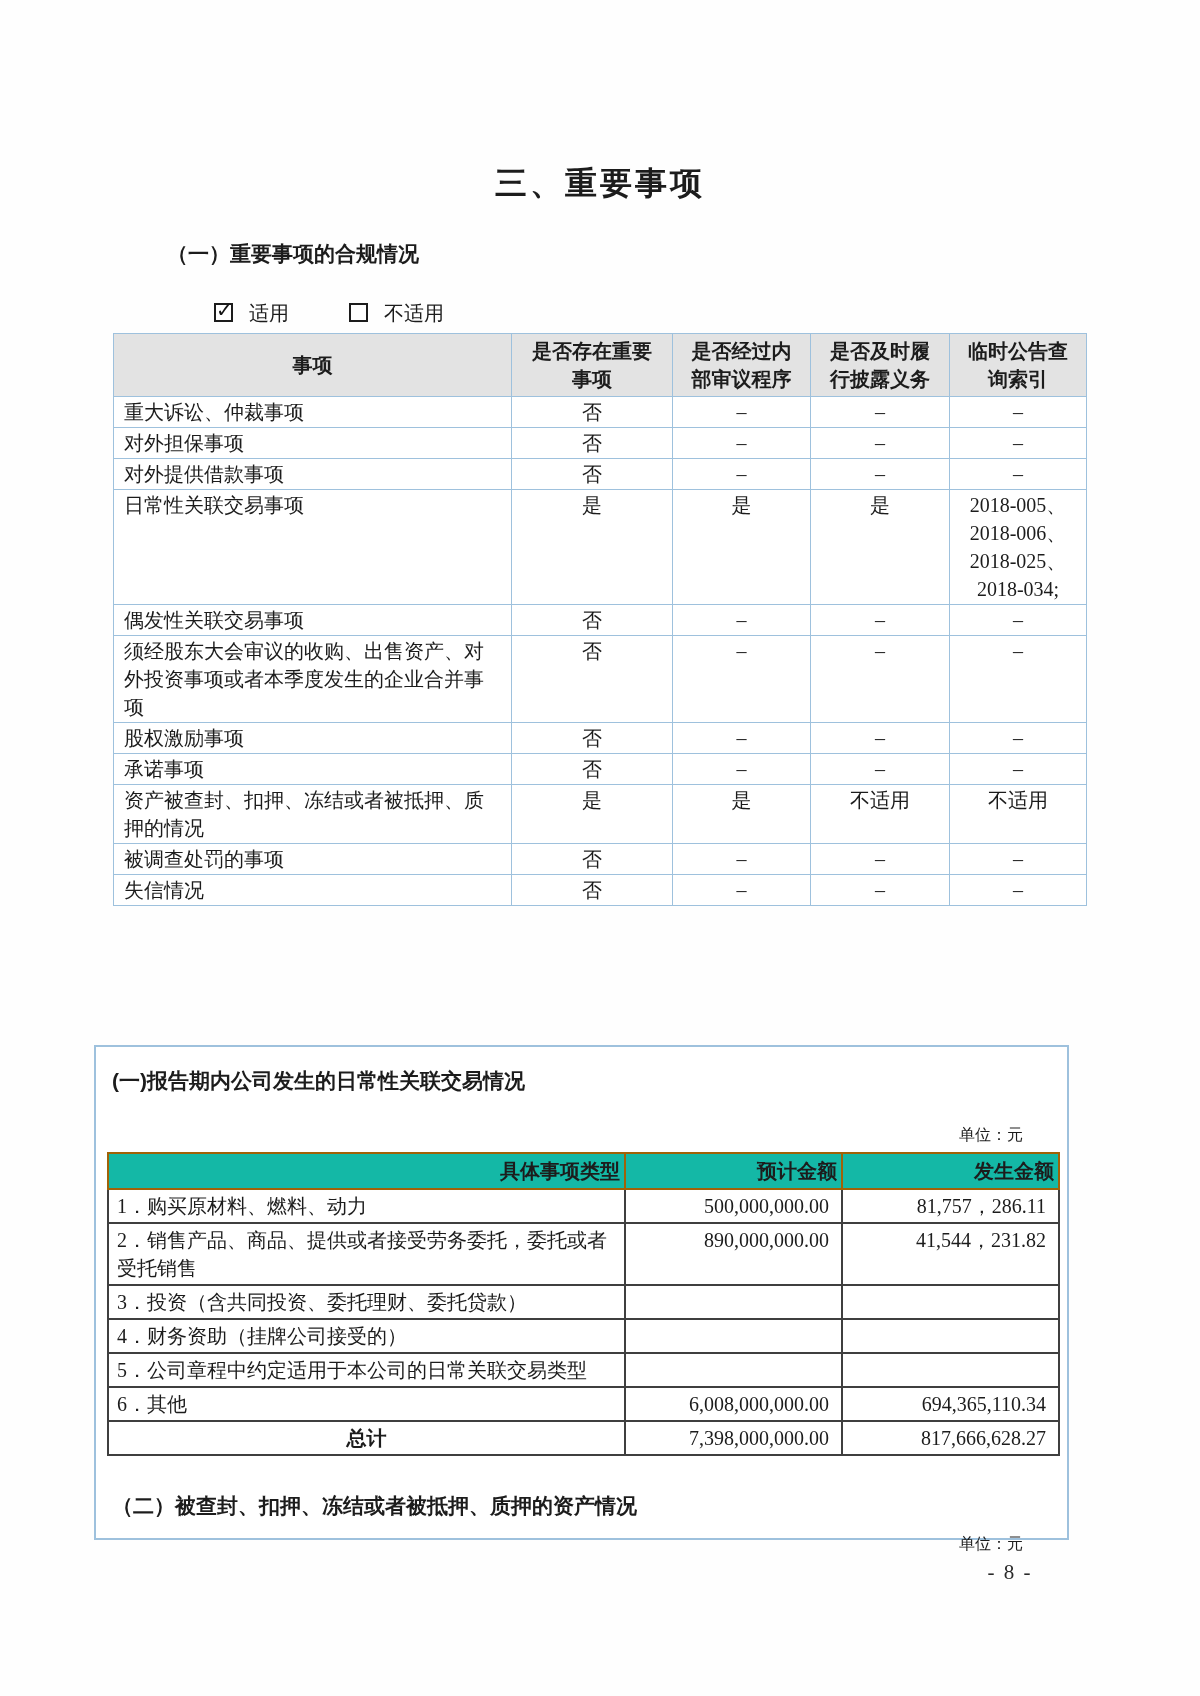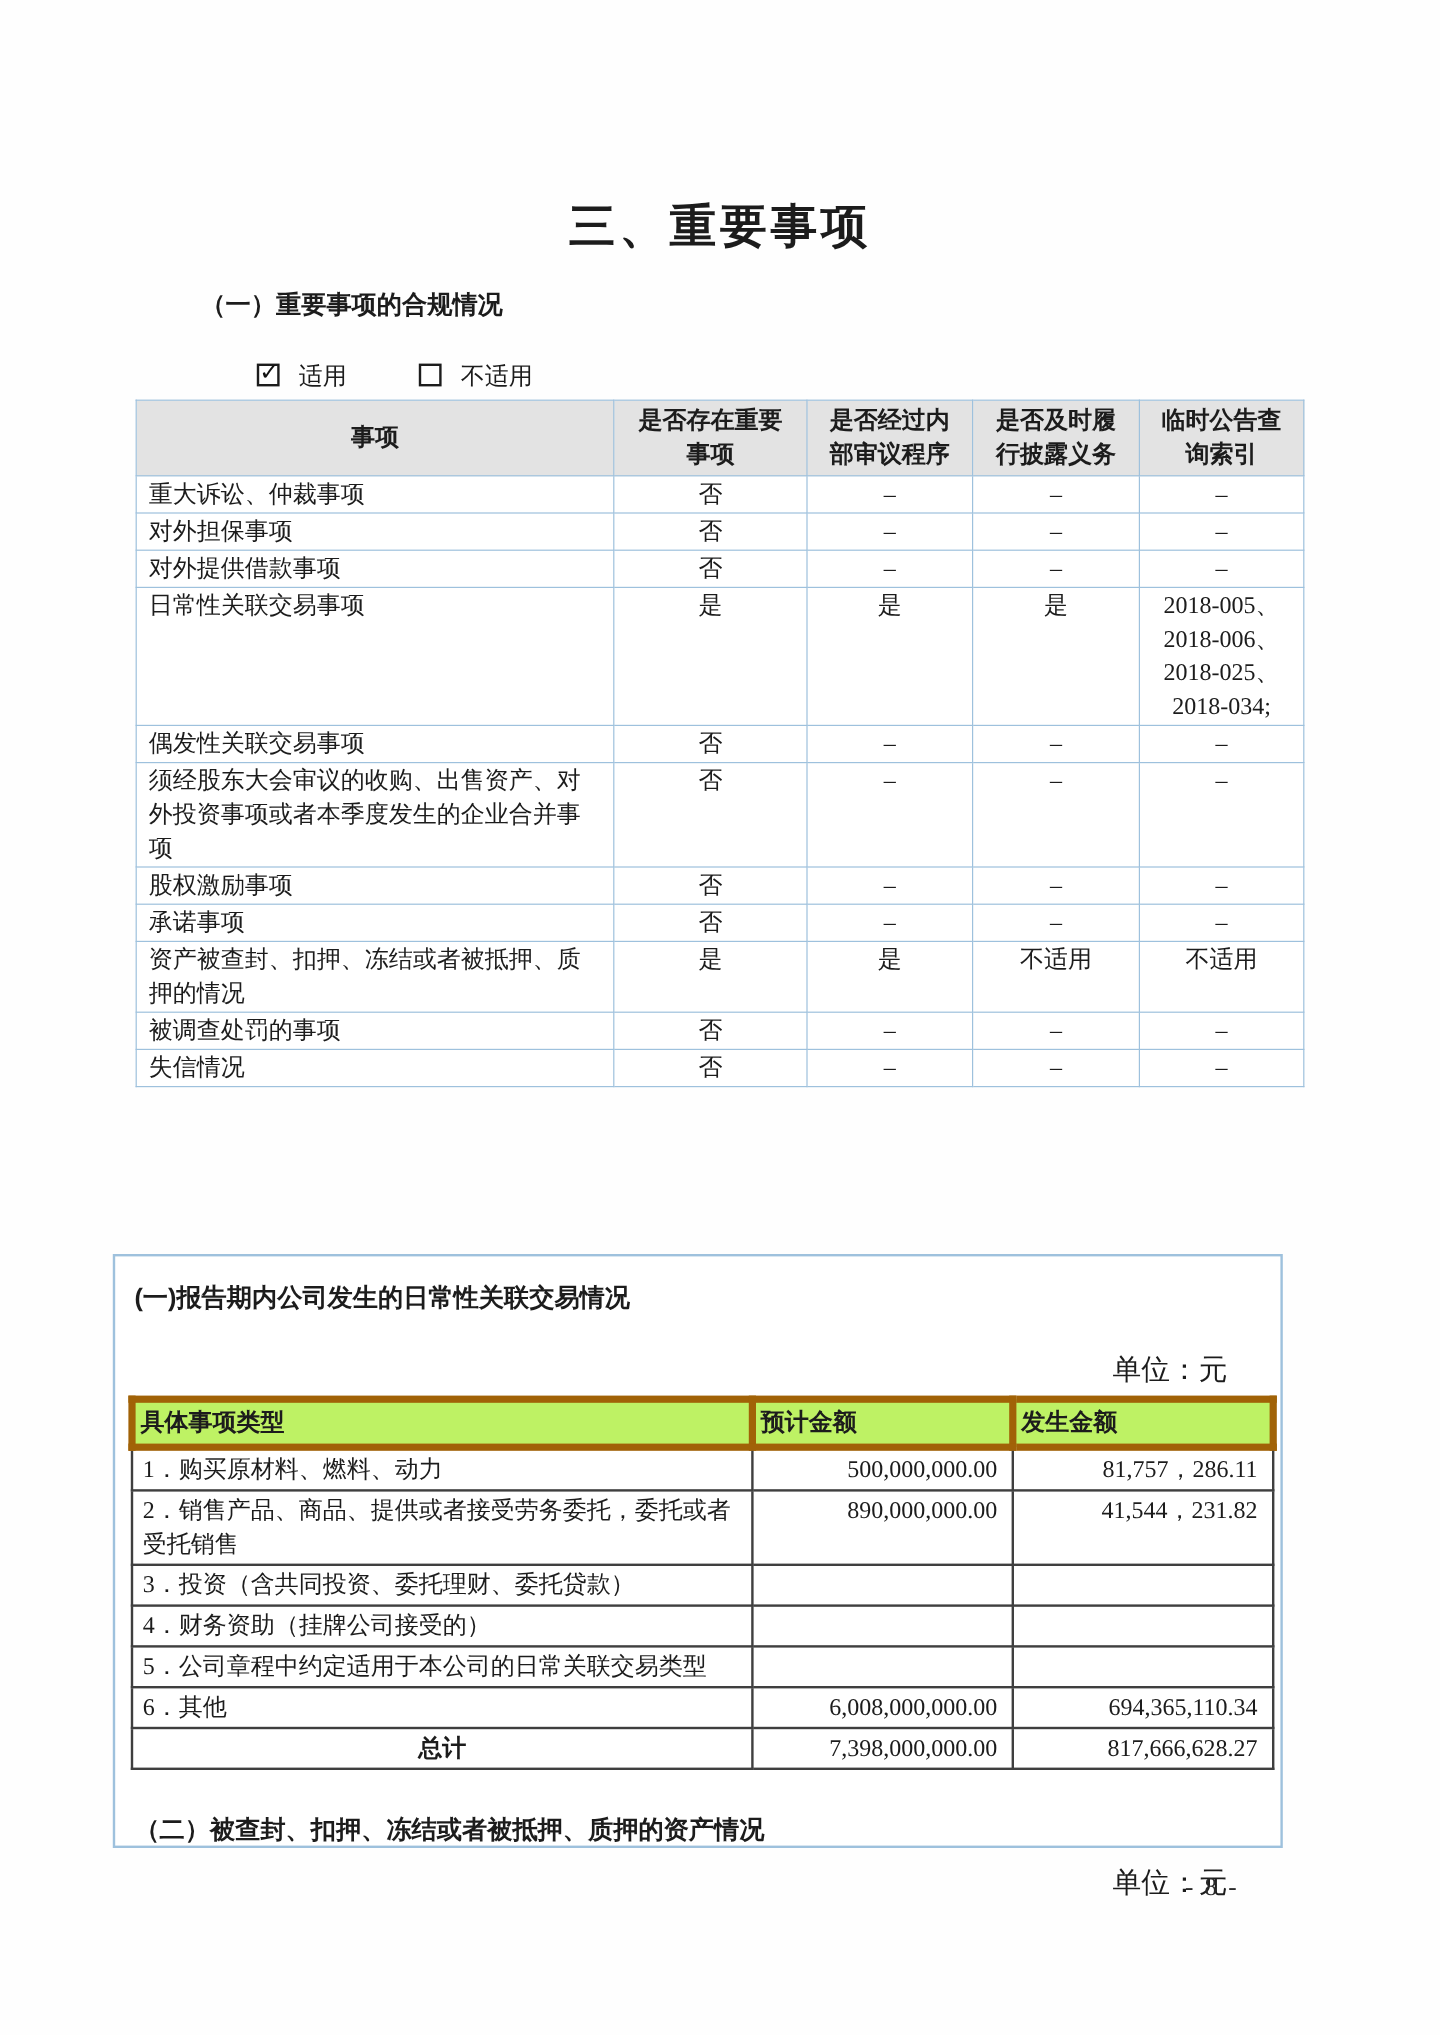--- a/index.html
+++ b/index.html
@@ -5,21 +5,21 @@
   * { margin:0; padding:0; box-sizing:border-box; }
   html,body { background:#ffffff; }
   .page {
     position:relative; width:1200px; height:1696px; background:#fefefe;
     font-family:"Liberation Serif","DejaVu Serif",serif; color:#1c1c1c;
     overflow:hidden;
   }
   .doc-title {
     position:absolute; top:162px; left:0; width:1200px; text-align:center;
     font-family:"Liberation Sans","DejaVu Sans",sans-serif;
-    font-weight:bold; font-size:39px; letter-spacing:3px;
+    font-weight:bold; font-size:32px; letter-spacing:3px;
   }
   .sec-heading {
     position:absolute; top:240px; left:167px;
     font-family:Liberation Sans, sans-serif;
     font-weight:bold; font-size:21px;
   }
   .chk-line { position:absolute; top:300px; left:214px; font-size:20px; height:26px; }
   .cbox {
     display:inline-block; width:19px; height:19px; border:2px solid #1c1c1c;
     vertical-align:-2px; position:relative; background:#fff;
@@ -48,31 +48,31 @@
 
   .box {
     position:absolute; left:94px; top:1045px; width:975px; height:495px;
     border:2px solid #9ec1dd; background:#ffffff;
   }
   .box-title {
     margin:20px 0 0 16px;
     font-family:"Liberation Sans","DejaVu Sans",sans-serif;
     font-weight:bold; font-size:21px;
   }
-  .unit { text-align:right; padding-right:44px; font-size:24px; margin-top:30px; }
+  .unit { text-align:right; padding-right:44px; font-size:16px; margin-top:30px; }
   .unit.second { margin-top:14px; }
 
   table.t2 {
     margin:6px 0 0 11px; width:951px;
     border-collapse:collapse; table-layout:fixed;
     font-size:20px; line-height:28px;
   }
   table.t2 th {
-    background:#bef264; border:6px solid #a16207; font-weight:bold;
-    padding:3px 4px; text-align:left; vertical-align:middle;
+    background:#14b8a6; border:2px solid #a16207; font-weight:bold;
+    padding:3px 4px; text-align:right; vertical-align:middle;
   }
   table.t2 td { border:2px solid #3f3f3f; padding:2px 8px; vertical-align:top; background:#fff; }
   table.t2 td.num { text-align:right; padding-right:12px; }
   table.t2 td.total-label { text-align:center; font-weight:bold; }
 
   .heading2 {
     margin:36px 0 0 16px;
     font-family:"Liberation Sans","DejaVu Sans",sans-serif;
     font-weight:bold; font-size:21px;
   }

